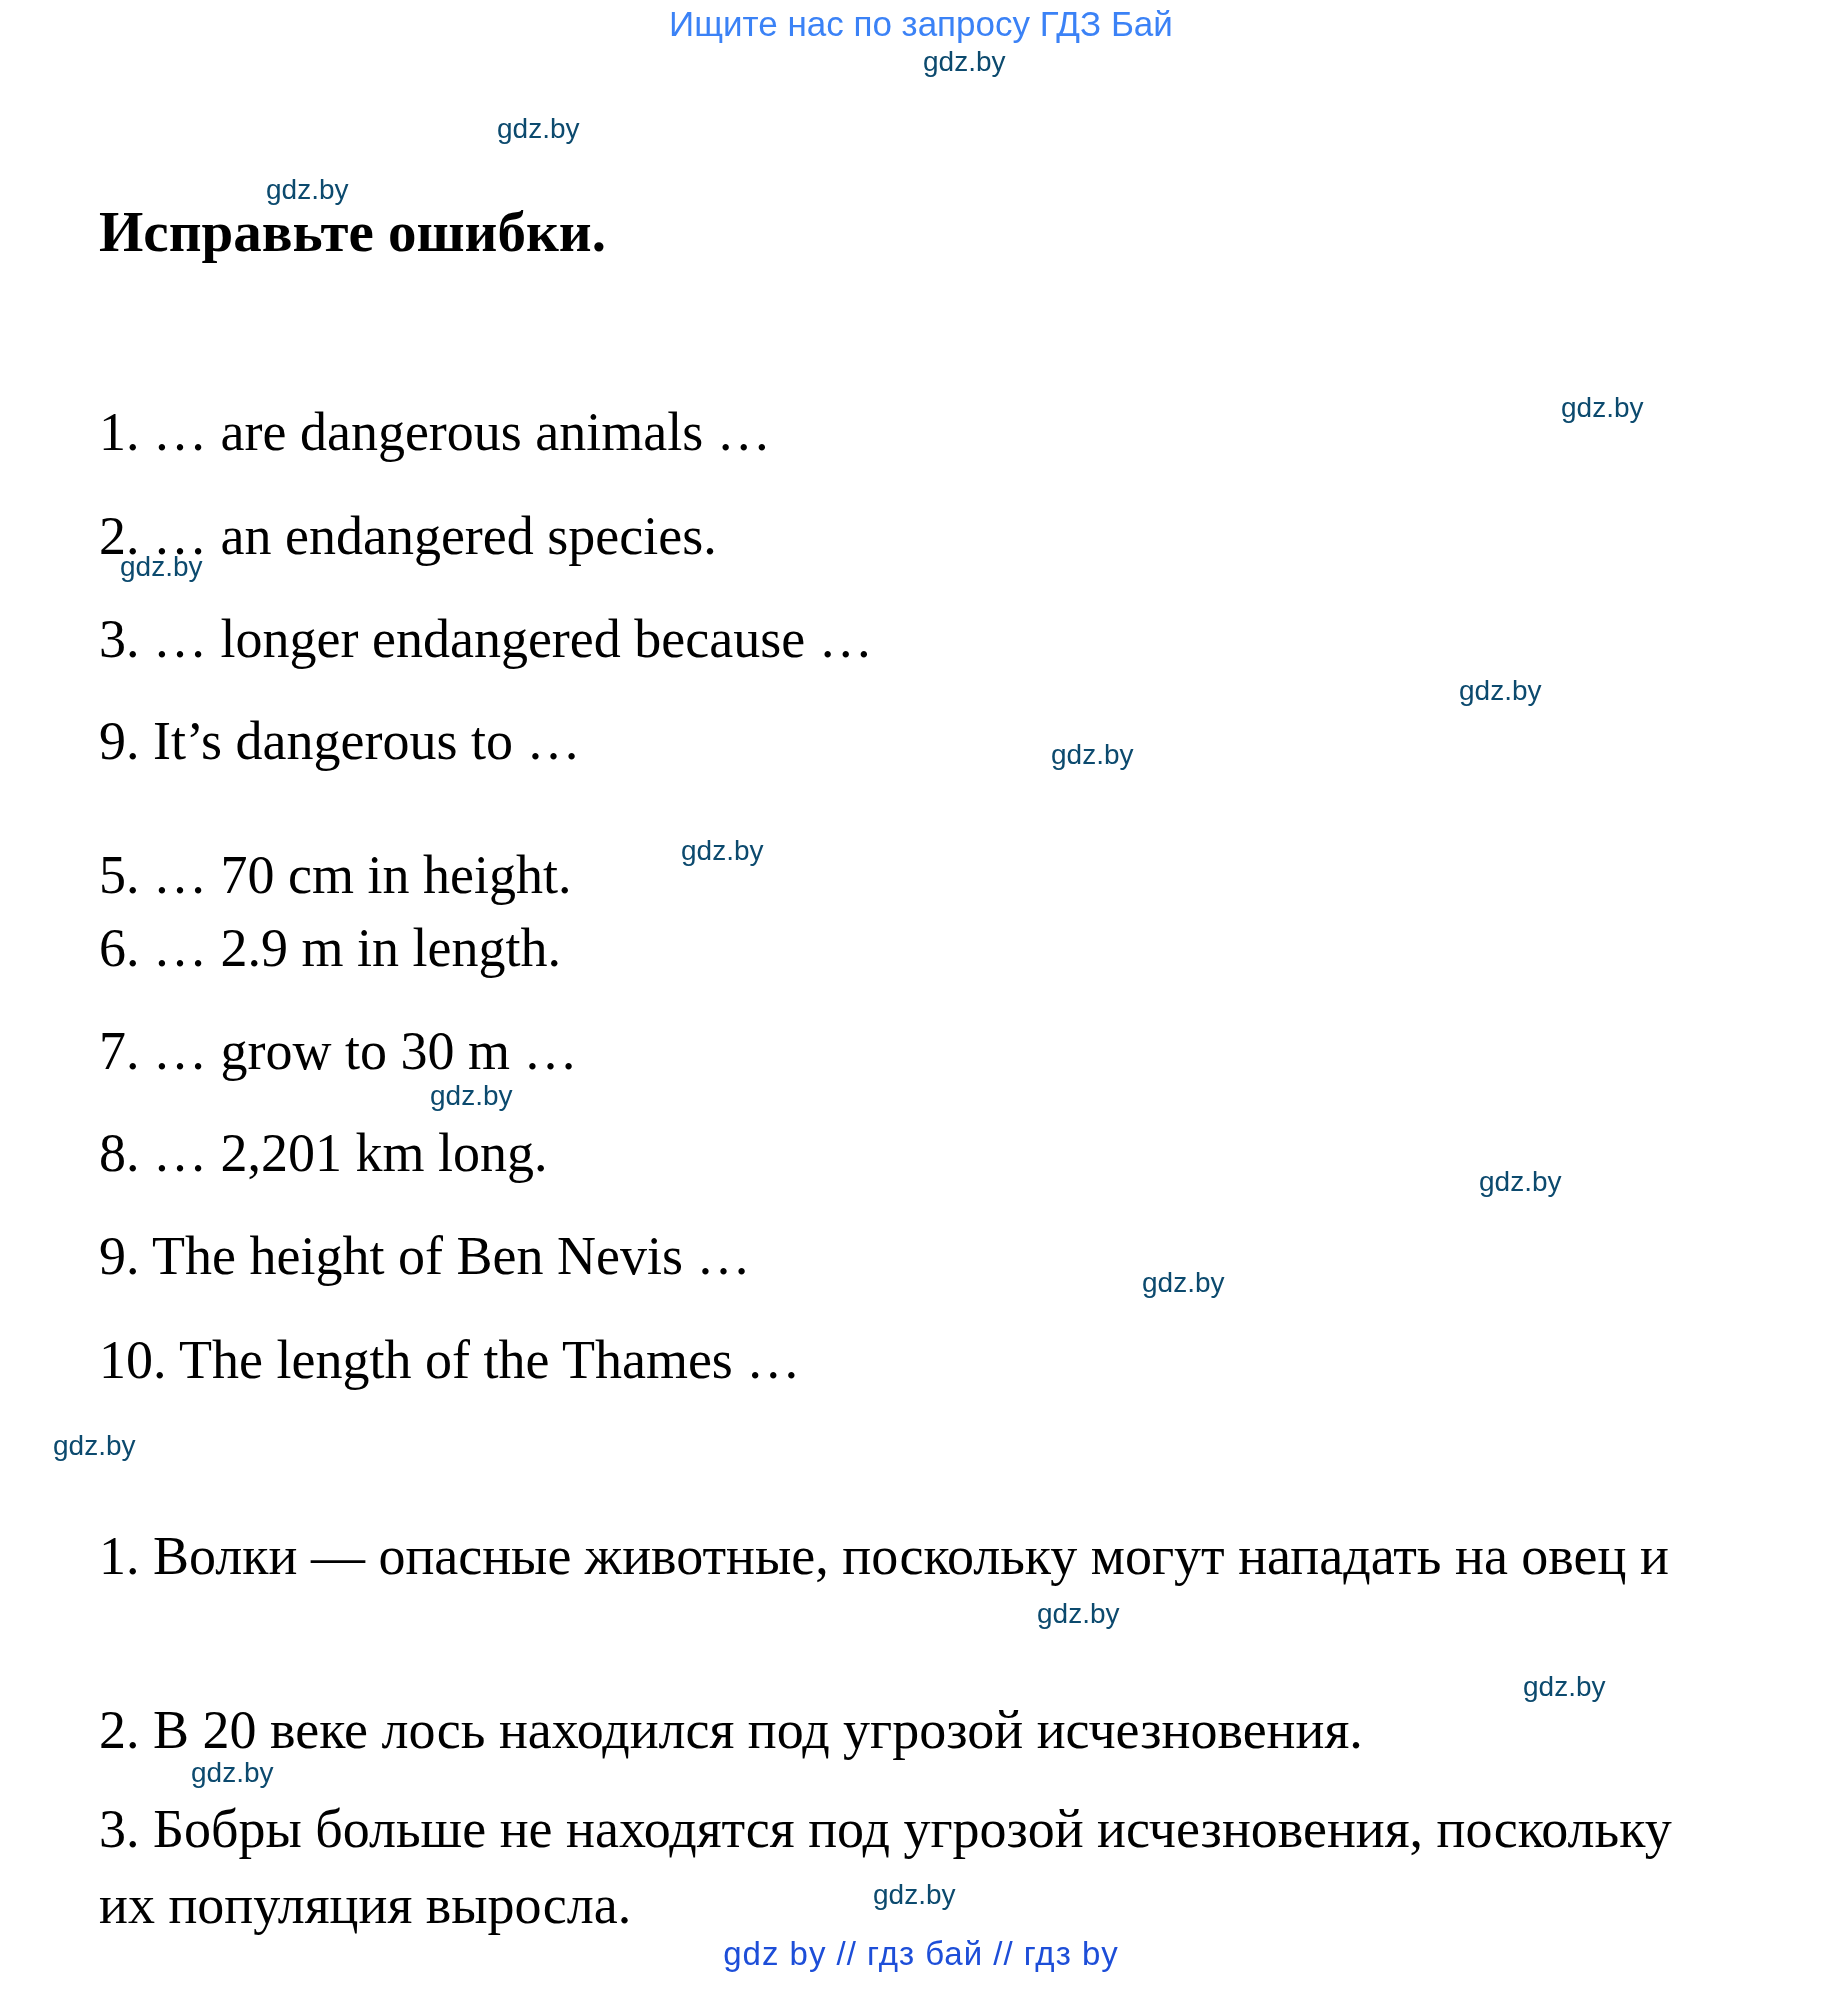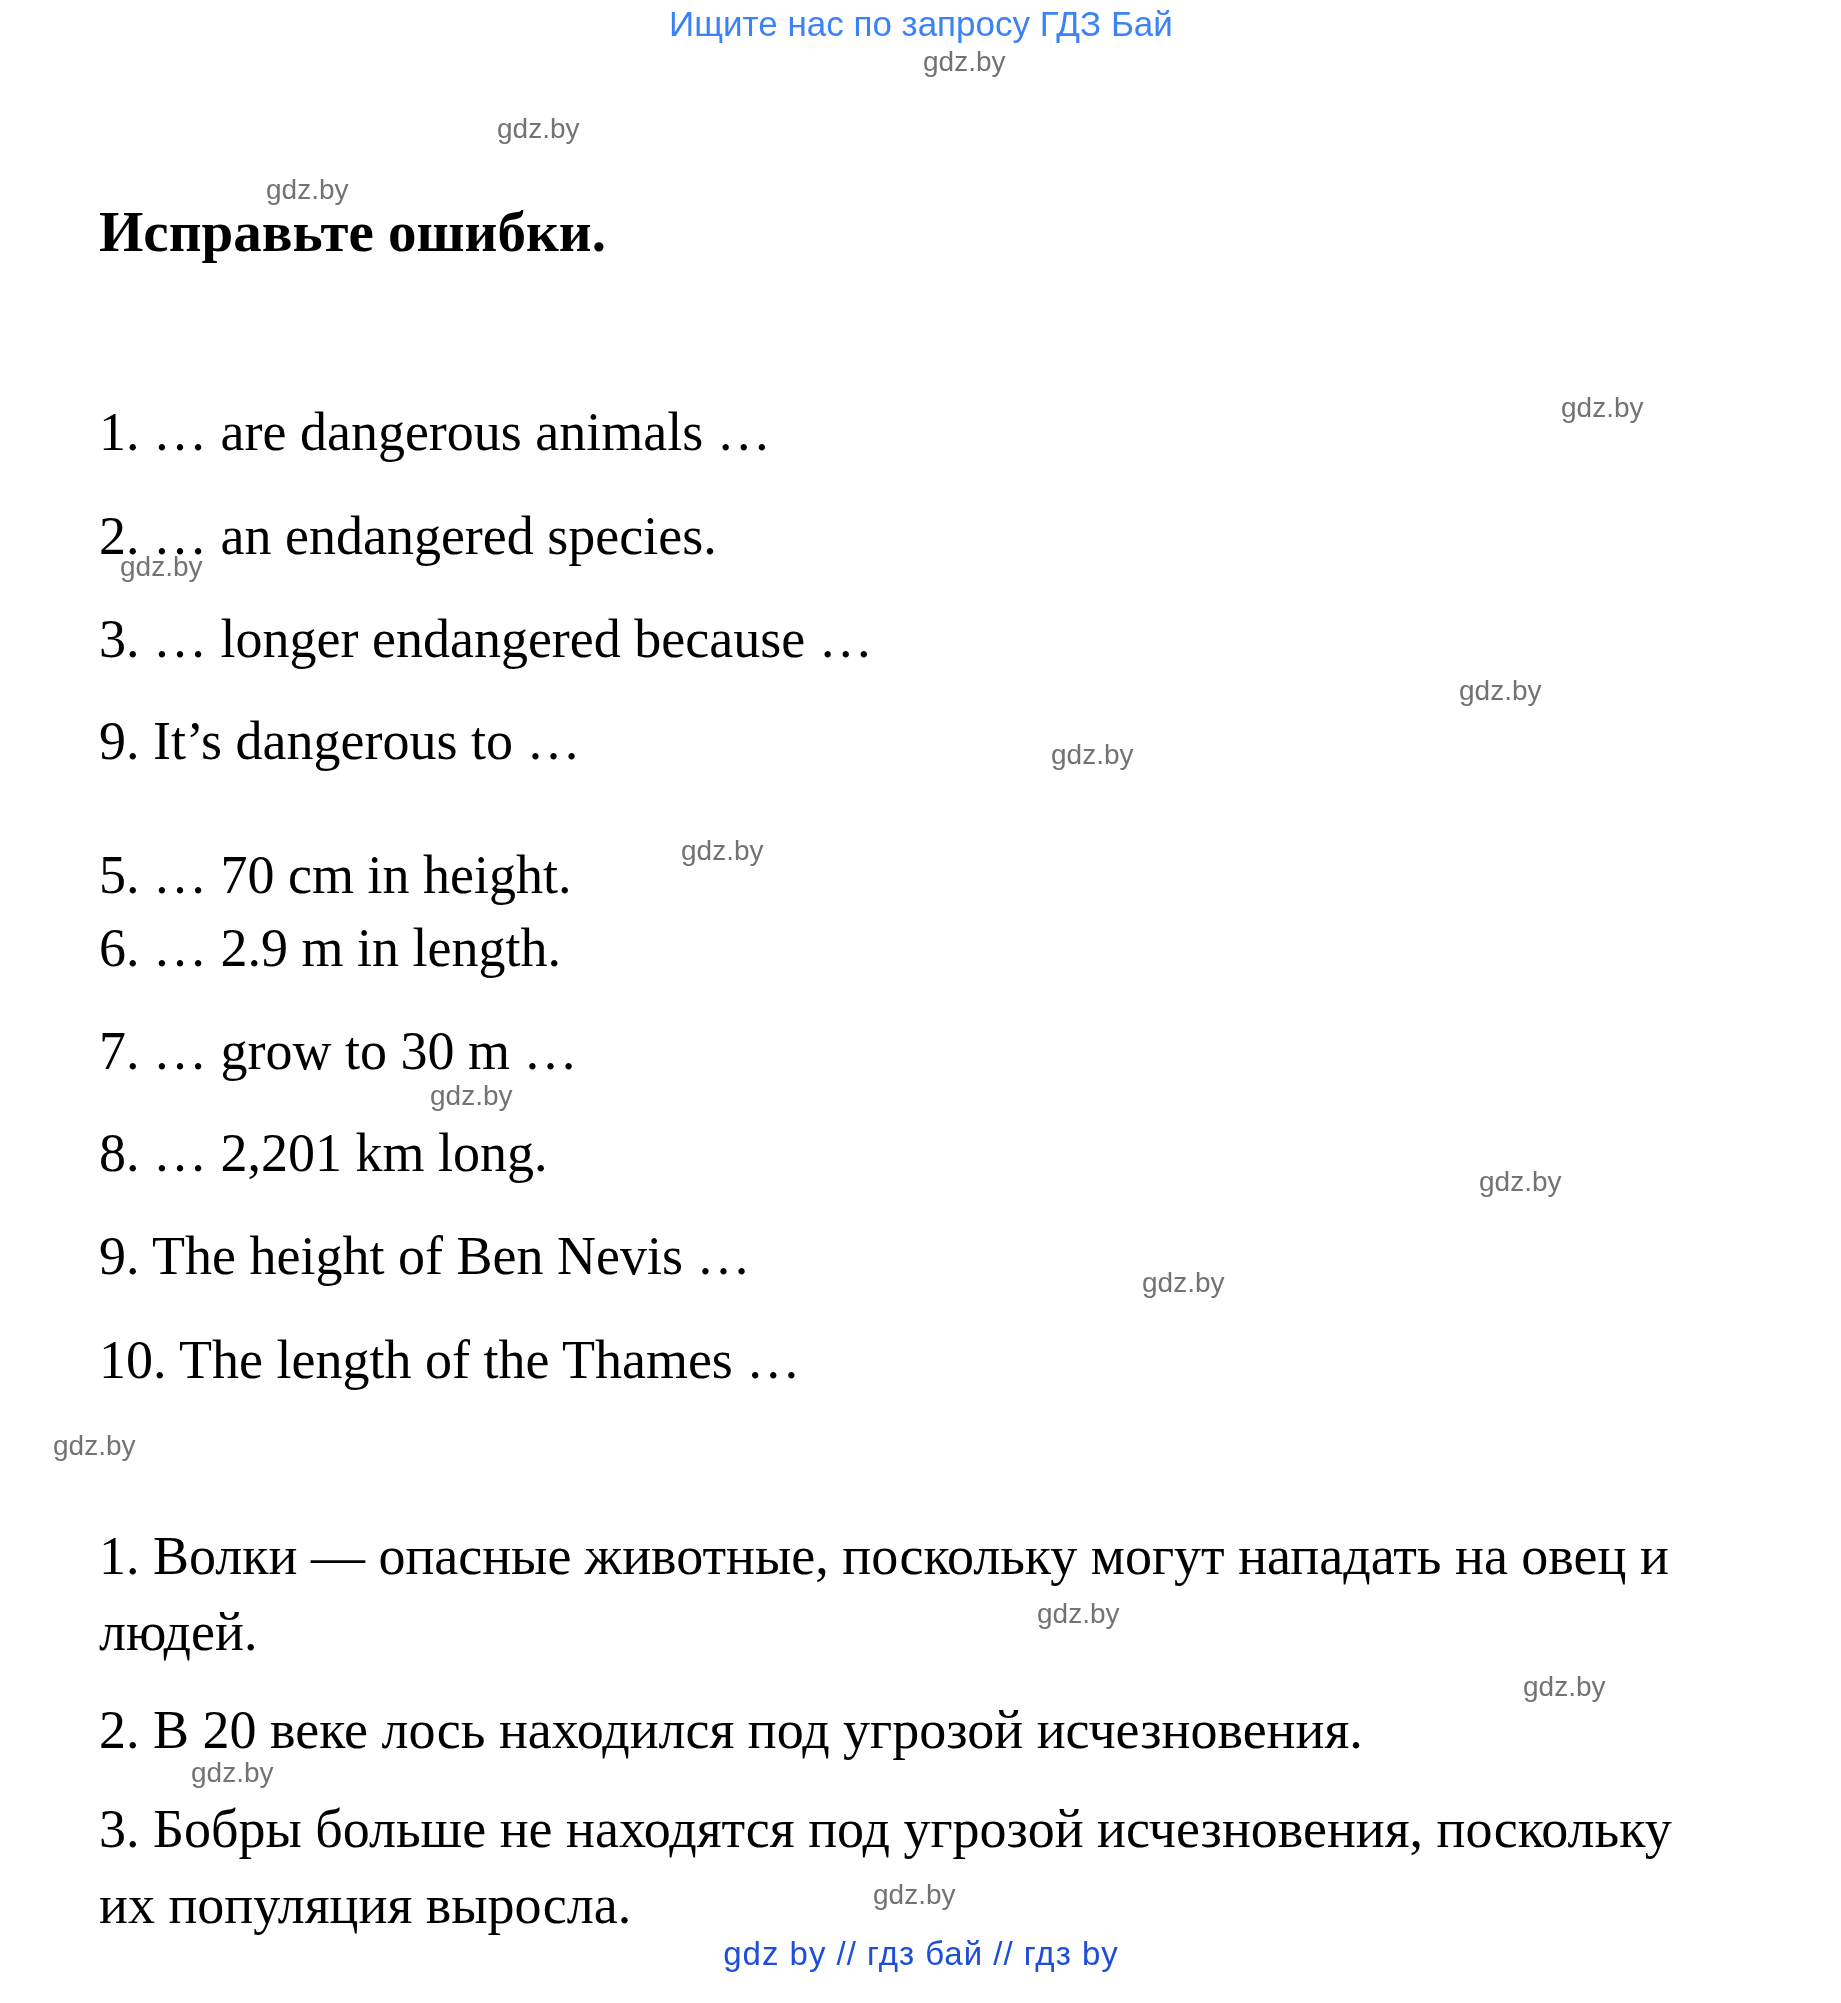--- a/index.html
+++ b/index.html
@@ -17,21 +17,21 @@
     top: 3.8px; left: 0; width: 100%;
     text-align: center;
     font-family: "Liberation Sans", sans-serif;
     font-size: 35px;
     font-weight: 400;
   }
   .wm {
     position: absolute;
     font-family: "Liberation Sans", sans-serif;
     font-size: 28px;
-    color: #737373;
+    color: #0c4a6e;
     white-space: nowrap;
   }
   .title, .subtitle {
     position: absolute;
     left: 99px;
     font-weight: 700;
     font-size: 57px;
     white-space: nowrap;
   }
   .title    { top: 90px;  }
@@ -94,21 +94,20 @@
       <div class="eng-item" style="top: 917px;">6. … 2.9 m in length.</div>
       <div class="eng-item" style="top: 1020px;">7. … grow to 30 m …</div>
       <div class="eng-item" style="top: 1122px;">8. … 2,201 km long.</div>
       <div class="eng-item" style="top: 1225px;">9. The height of Ben Nevis …</div>
       <div class="eng-item" style="top: 1329px;">10. The length of the Thames …</div>
     </div>
 
   <div id="russian-list">
       <div class="rus-para" style="top: 1518px;">
         <div>1. Волки — опасные животные, поскольку могут нападать на овец и</div>
-        <div>людей.</div>
       </div>
       <div class="rus-para" style="top: 1692px;">
         <div>2. В 20 веке лось находился под угрозой исчезновения.</div>
       </div>
       <div class="rus-para" style="top: 1791px;">
         <div>3. Бобры больше не находятся под угрозой исчезновения, поскольку</div>
         <div>их популяция выросла.</div>
       </div>
     </div>
 

